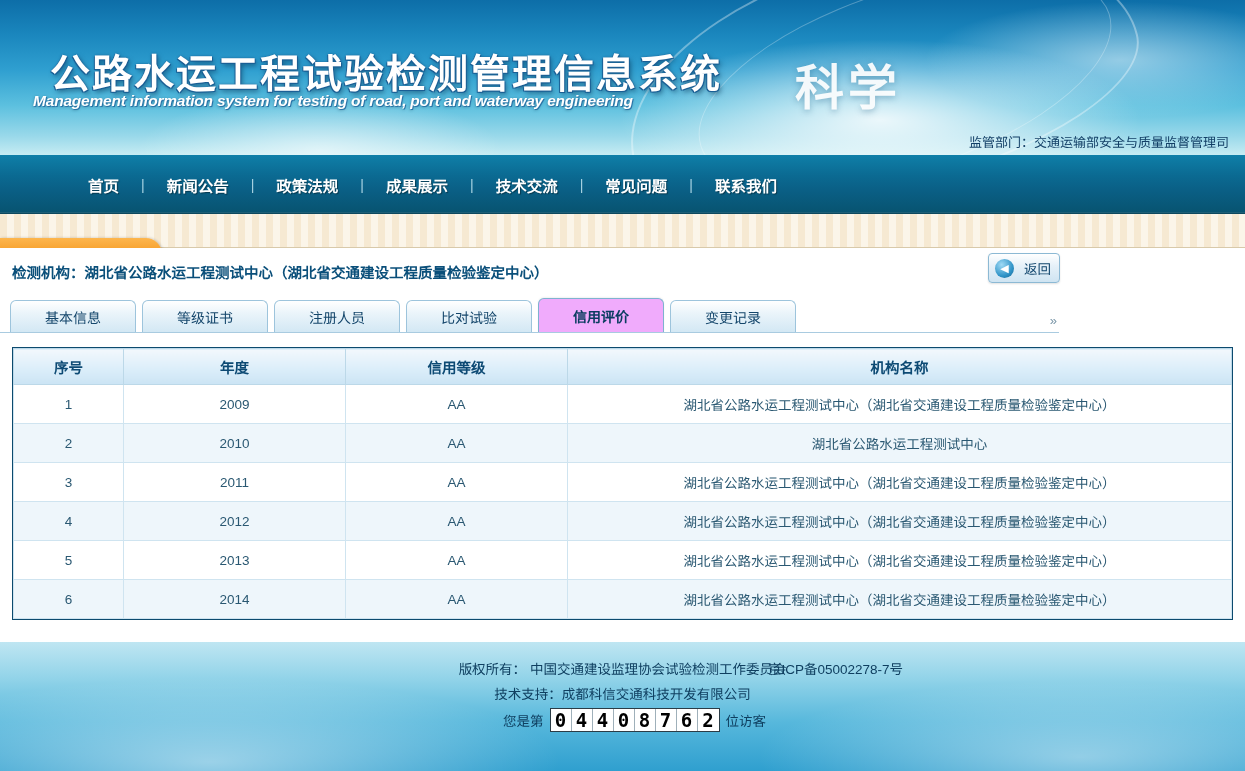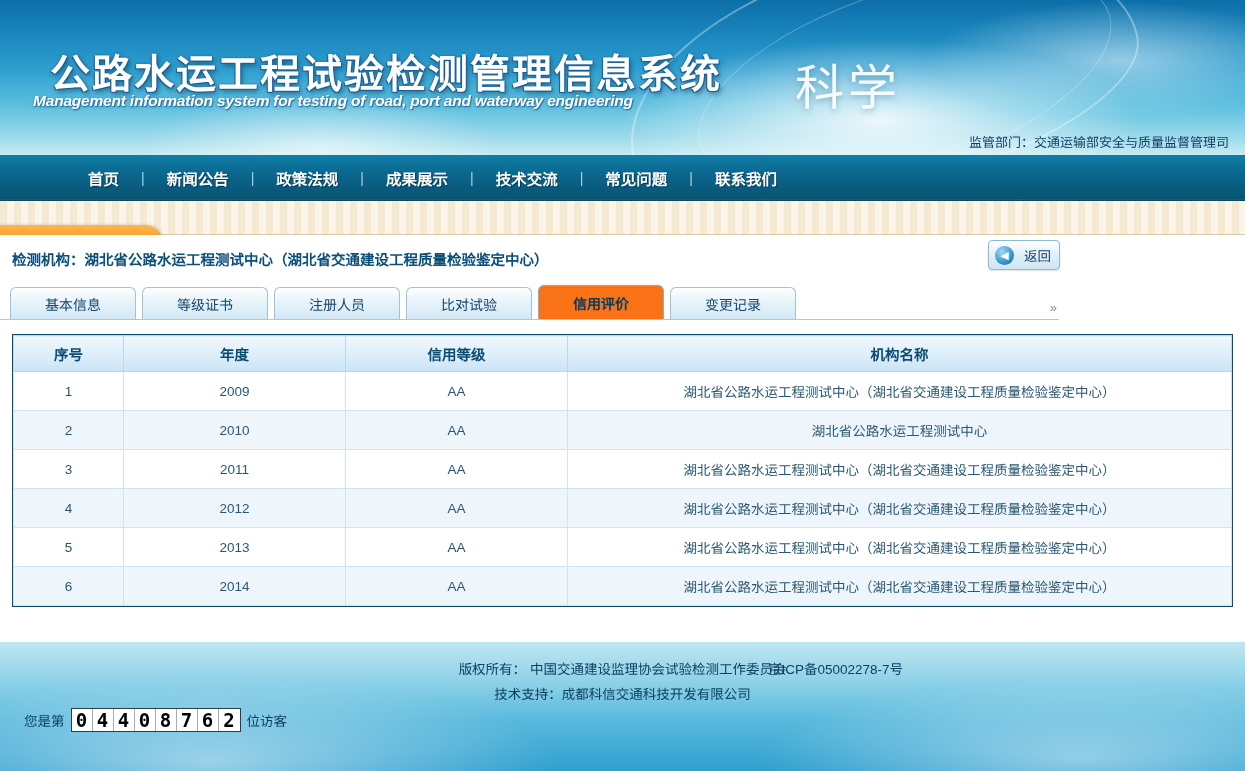--- a/index.html
+++ b/index.html
@@ -38,21 +38,21 @@
     border-radius: 50%;
     border: 1px solid rgba(255,255,255,0.28);
     transform: rotate(-18deg);
     pointer-events: none;
   }
   .banner .kexue {
     position: absolute;
     left: 795px; top: 48px;
     font-family: "DejaVu Sans", sans-serif;
     font-size: 49px;
-    font-weight: normal;
+    font-weight: bold;
     color: rgba(255,255,255,0.92);
     letter-spacing: 4px;
     text-shadow: 0 2px 6px rgba(20,80,120,0.35);
   }
   .title-cn {
     position: absolute;
     left: 32px; top: 42px;
     font-size: 40px;
     font-weight: bold;
     letter-spacing: 2px;
@@ -80,21 +80,21 @@
     position: absolute;
     right: 16px; top: 132px;
     font-size: 13px;
     color: #123f66;
     white-space: nowrap;
   }
 
   
   .nav {
     position: relative;
-    width: 1245px; height: 46px;
+    width: 1245px; height: 59px;
     background: linear-gradient(180deg, #0f7fa8 0%, #0b6a92 35%, #0a5f85 60%, #07536f 100%);
     display: flex;
     align-items: center;
     padding-left: 66px;
   }
   .nav::after {
     content: "";
     position: absolute; left: 0; right: 0; bottom: 0;
     height: 2px;
     background: linear-gradient(180deg, rgba(255,255,255,0.12), rgba(0,0,0,0.25));
@@ -196,21 +196,21 @@
     font-size: 14px;
     color: #14466b;
     background: linear-gradient(180deg, #ffffff 0%, #eaf4fa 40%, #d3e8f4 100%);
     border: 1px solid #9dc4dc;
     border-bottom: none;
     border-radius: 6px 6px 0 0;
     cursor: pointer;
     white-space: nowrap;
   }
   .tab.active {
-    background: #f97316;
+    background: #f0abfc;
     color: #0a3c60;
     font-weight: bold;
     border-color: #7fb2d0;
     height: 34px;
     box-shadow: 0 -1px 2px rgba(0,0,0,0.06);
   }
   .tab-extra {
     position: absolute;
     right: 0px; bottom: 2px;
     font-size: 13px;
@@ -271,21 +271,21 @@
     font-size: 13.5px;
   }
   .footer .frow {
     position: absolute;
     width: 100%;
     text-align: center;
     white-space: nowrap;
   }
   .f1 { top: 16px; }
   .f2 { top: 41px; }
-  .f3 { top: 66px; display: flex; justify-content: flex-start; align-items: center; gap: 2px; padding-left: 24px; }
+  .f3 { top: 66px; display: flex; justify-content: center; align-items: center; gap: 2px; padding-left: 24px; }
   .icp {
     position: absolute;
     left: 768px; top: 16px;
     color: #0f3f60;
     font-size: 13.5px;
   }
   .counter {
     display: inline-flex;
     border: 1px solid #2b3c46;
     background: #ffffff;

